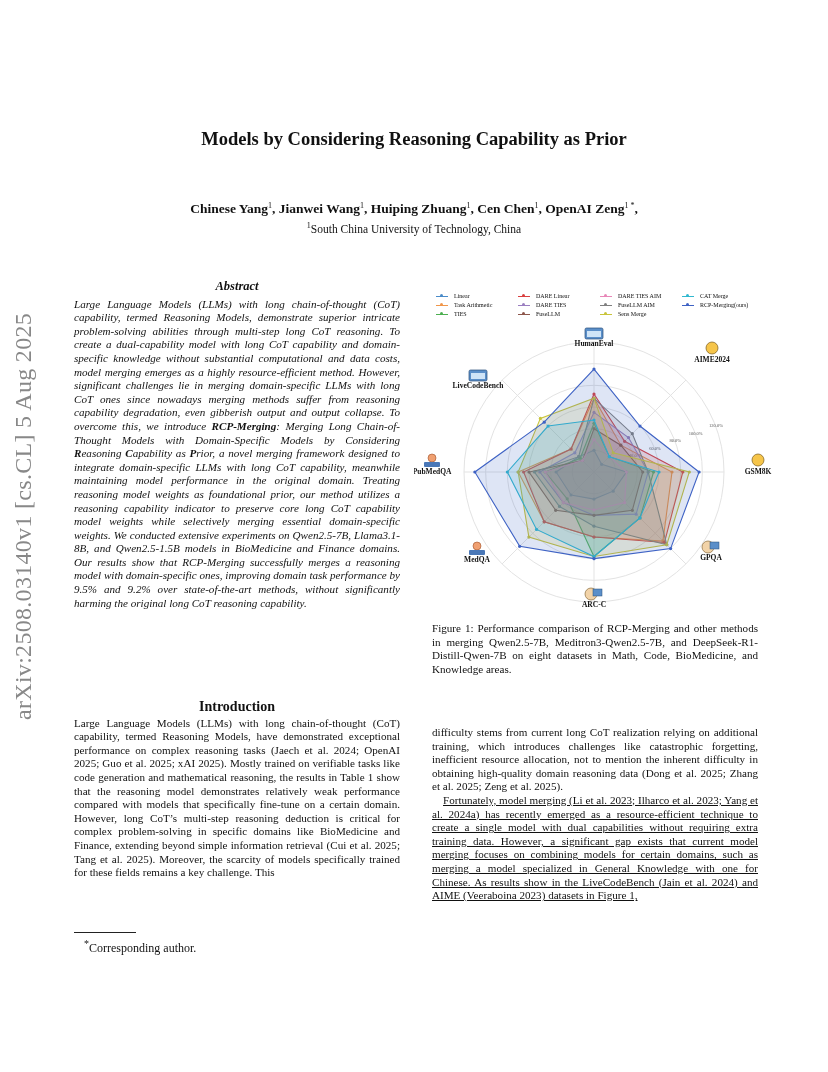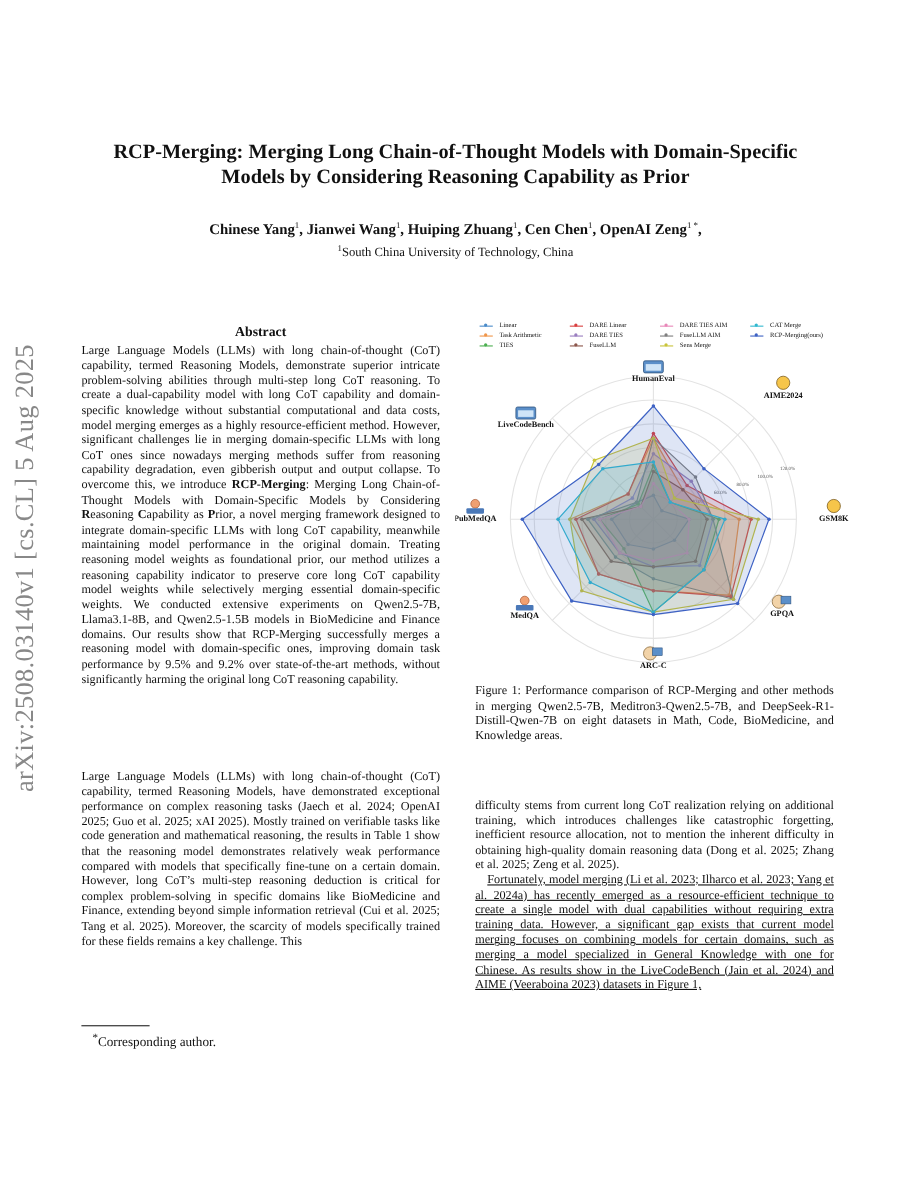--- a/index.html
+++ b/index.html
@@ -26,43 +26,43 @@
   .legend { position:absolute; left:436px; top:293px; width:330px; font-family:"Liberation Serif", serif; font-size:6px; }
   .leg-item { position:absolute; white-space:nowrap; display:flex; align-items:center; }
   .leg-line { width:12px; height:1px; margin-right:6px; position:relative; }
   .leg-line::after { content:""; position:absolute; left:4px; top:-1.5px; width:3px; height:3px; border-radius:50%; background:inherit; }
   svg text { font-family:"Liberation Serif", serif; }
 </style>
 </head>
 <body>
 
 <div class="title">
-  <div>RCP-Merging: Merging Long Chain-of-Thought Models with Domain-Specific</div>
   <div>Models by Considering Reasoning Capability as Prior</div>
 </div>
 
 <div class="authors">
   <span><span>Chinese Yang</span><sup>1</sup>, </span>
   <span><span>Jianwei Wang</span><sup>1</sup>, </span>
   <span><span>Huiping Zhuang</span><sup>1</sup>, </span>
   <span><span>Cen Chen</span><sup>1</sup>, </span>
   <span><span>OpenAI Zeng</span><sup>1 *</sup>,</span>
 </div>
 <div class="affil"><sup>1</sup><span>South China University of Technology, China</span></div>
 
 <div class="arxiv">arXiv:2508.03140v1  [cs.CL]  5 Aug 2025</div>
 
-<div class="col colL" style="top:295px;">
+<div class="col colL" style="top:280px;font-style:italic;">
   <div class="sec-h" style="margin-bottom:4px;">Abstract</div>
   <div class="para" style="padding:0 0;">
     <span>Large Language Models (LLMs) with long chain-of-thought (CoT) capability, termed Reasoning Models, demonstrate superior intricate problem-solving abilities through multi-step long CoT reasoning. To create a dual-capability model with long CoT capability and domain-specific knowledge without substantial computational and data costs, model merging emerges as a highly resource-efficient method. However, significant challenges lie in merging domain-specific LLMs with long CoT ones since nowadays merging methods suffer from reasoning capability degradation, even gibberish output and output collapse. To overcome this, we introduce </span><b>RCP-Merging</b><span>: Merging Long Chain-of-Thought Models with Domain-Specific Models by Considering </span><b>R</b><span>easoning </span><b>C</b><span>apability as </span><b>P</b><span>rior, a novel merging framework designed to integrate domain-specific LLMs with long CoT capability, meanwhile maintaining model performance in the original domain. Treating reasoning model weights as foundational prior, our method utilizes a reasoning capability indicator to preserve core long CoT capability model weights while selectively merging essential domain-specific weights. We conducted extensive experiments on Qwen2.5-7B, Llama3.1-8B, and Qwen2.5-1.5B models in BioMedicine and Finance domains. Our results show that RCP-Merging successfully merges a reasoning model with domain-specific ones, improving domain task performance by 9.5% and 9.2% over state-of-the-art methods, without significantly harming the original long CoT reasoning capability.</span>
   </div>
 </div>
 
 <div class="col colL" style="top:700px;">
+  <div class="sec-h2" style="margin-bottom:3px;">Introduction</div>
   <div class="para">Large Language Models (LLMs) with long chain-of-thought (CoT) capability, termed Reasoning Models, have demonstrated exceptional performance on complex reasoning tasks (Jaech et al. 2024; OpenAI 2025; Guo et al. 2025; xAI 2025). Mostly trained on verifiable tasks like code generation and mathematical reasoning, the results in Table 1 show that the reasoning model demonstrates relatively weak performance compared with models that specifically fine-tune on a certain domain. However, long CoT’s multi-step reasoning deduction is critical for complex problem-solving in specific domains like BioMedicine and Finance, extending beyond simple information retrieval (Cui et al. 2025; Tang et al. 2025). Moreover, the scarcity of models specifically trained for these fields remains a key challenge. This</div>
 </div>
 
 <div class="footrule"></div>
 <div class="footnote"><sup>*</sup><span>Corresponding author.</span></div>
 
 <div class="legend" id="legend">
     <div class="leg-item" style="left: 0px; top: 0px;">
       <span class="leg-line" style="background: rgb(74, 139, 201);"></span>
       <span>Linear</span>

